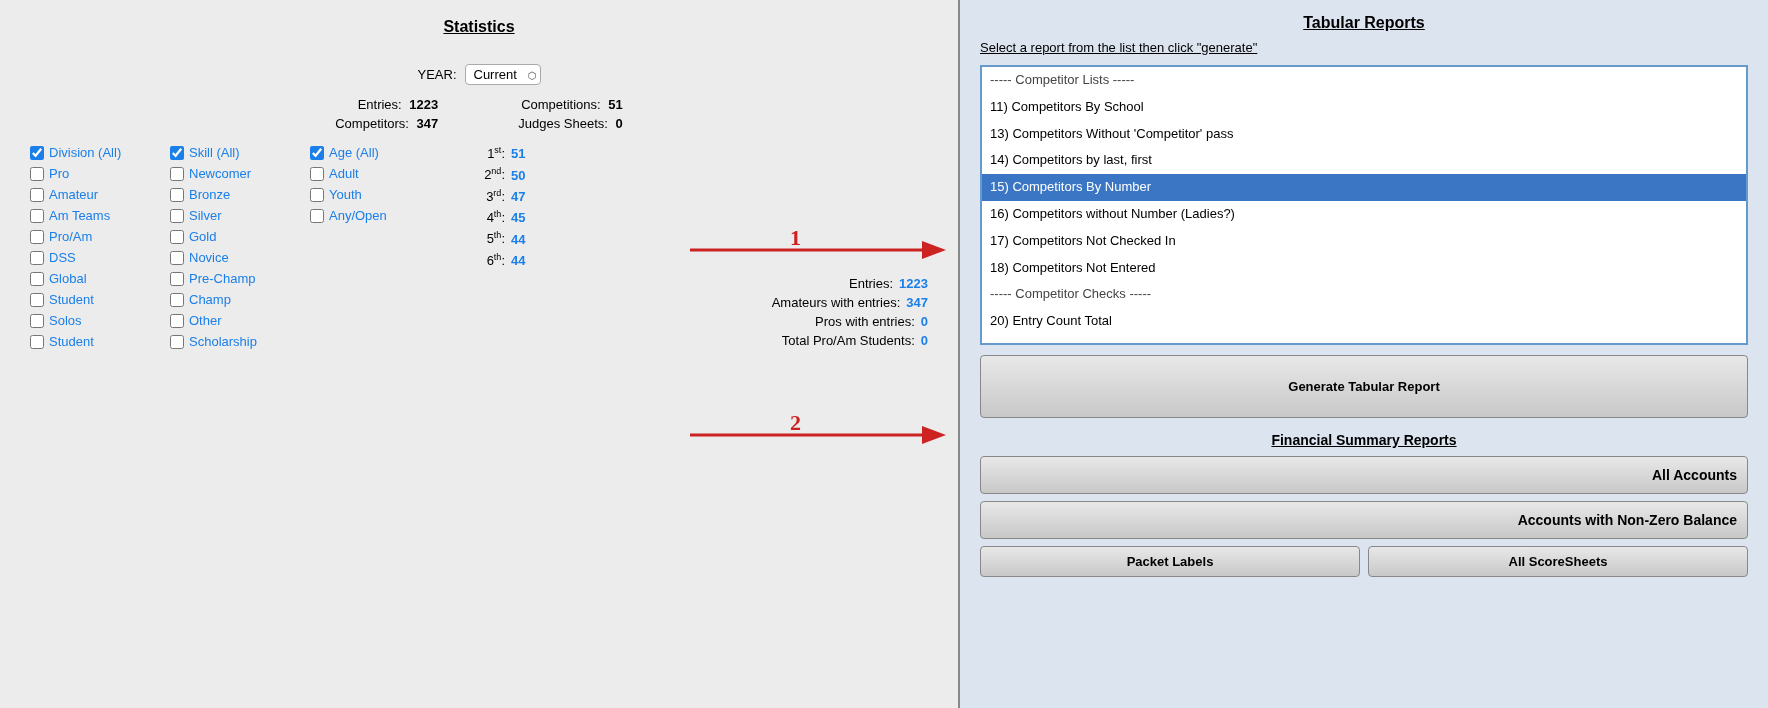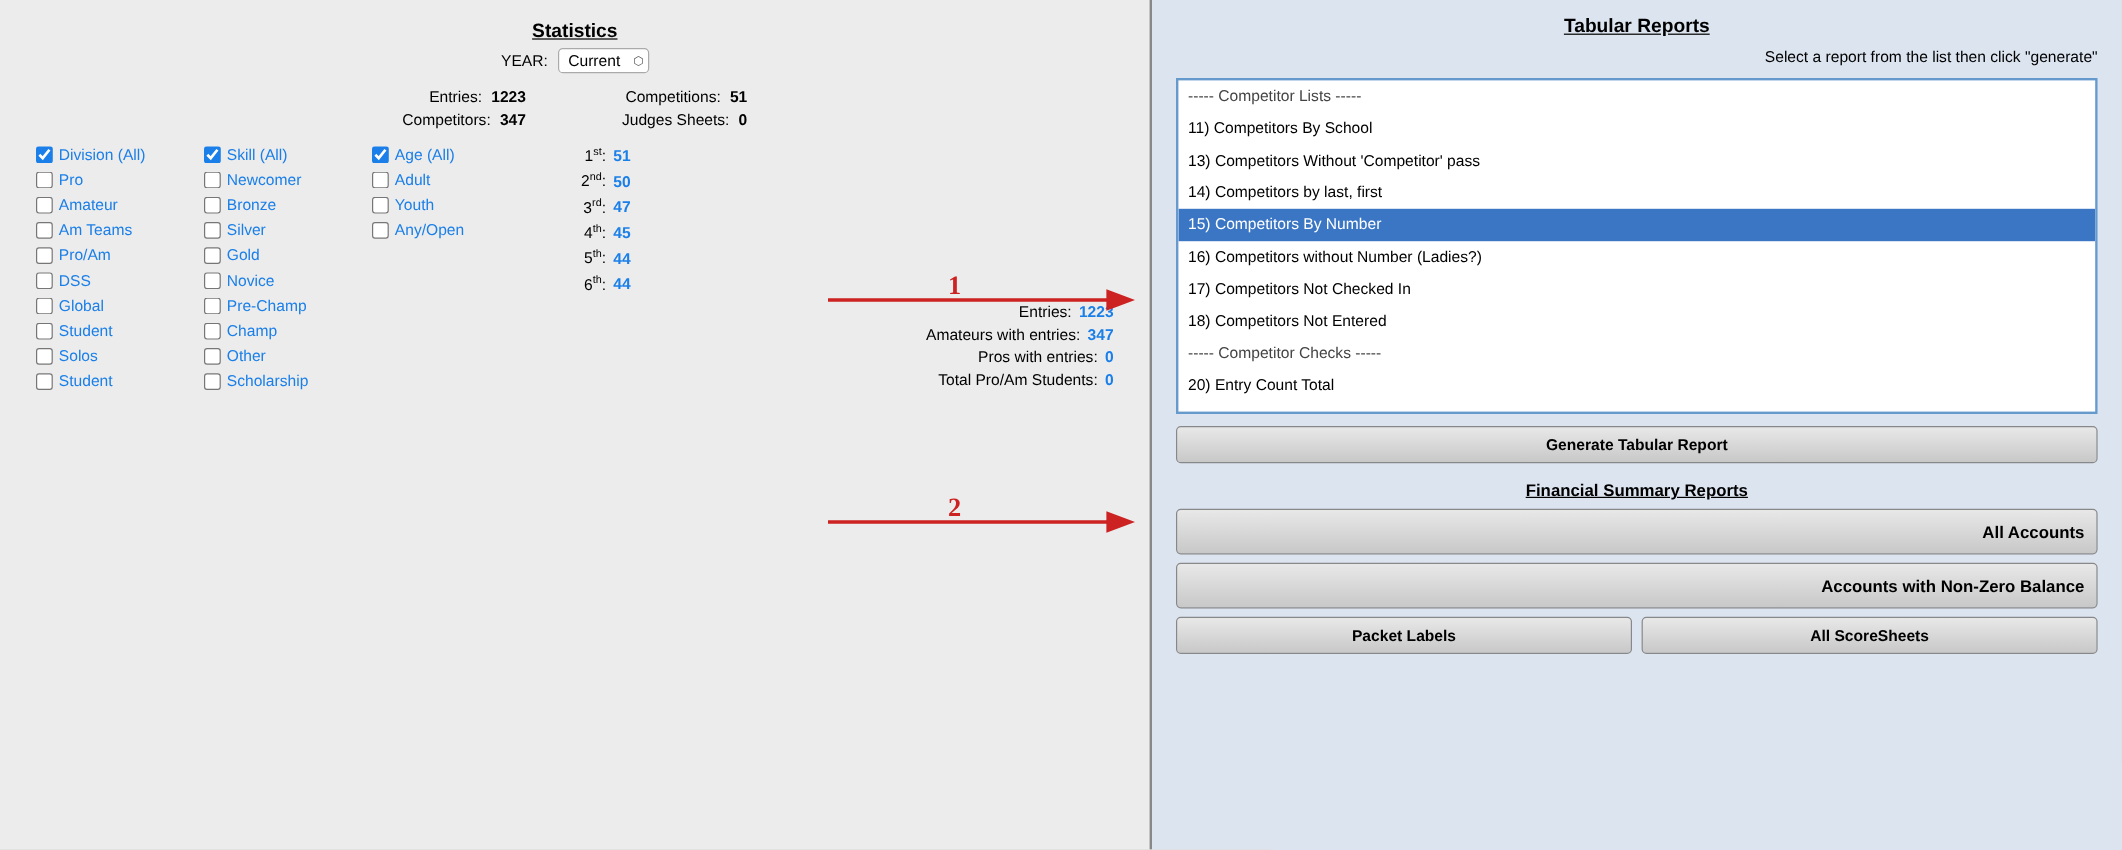--- a/index.html
+++ b/index.html
@@ -22,21 +22,21 @@
     .right-panel {
       flex: 1;
       background: #dce4f0;
       padding: 14px 20px;
     }
     h2.section-title {
       text-align: center;
       font-size: 16px;
       font-weight: bold;
       text-decoration: underline;
-      margin-bottom: 4px;
+      margin-bottom: 28px;
     }
     .year-row {
       display: flex;
       align-items: center;
       justify-content: center;
       margin-bottom: 12px;
       gap: 8px;
     }
     .year-label {
       font-size: 13px;
@@ -168,23 +168,24 @@
     }
     
     .right-title {
       text-align: center;
       font-size: 16px;
       font-weight: bold;
       text-decoration: underline;
       margin-bottom: 8px;
     }
     .right-subtitle {
-      text-align: right;
+      text-align: left;
       font-size: 13px;
       margin-bottom: 10px;
+      text-decoration: underline;
     }
     .report-list-box {
       border: 2px solid #6699cc;
       background: white;
       height: 280px;
       overflow-y: auto;
       margin-bottom: 10px;
     }
     .report-list-item {
       padding: 3px 8px;
@@ -197,21 +198,21 @@
       background: #3a76c4;
       color: white;
     }
     .report-list-item.separator {
       color: #444;
       font-style: normal;
     }
     .generate-btn {
       display: block;
       width: 100%;
-      padding: 7px;
+      padding: 23px;
       font-size: 13px;
       font-weight: bold;
       background: linear-gradient(to bottom, #e8e8e8, #c8c8c8);
       border: 1px solid #888;
       border-radius: 4px;
       cursor: pointer;
       text-align: center;
       margin-bottom: 14px;
     }
     .financial-title {

